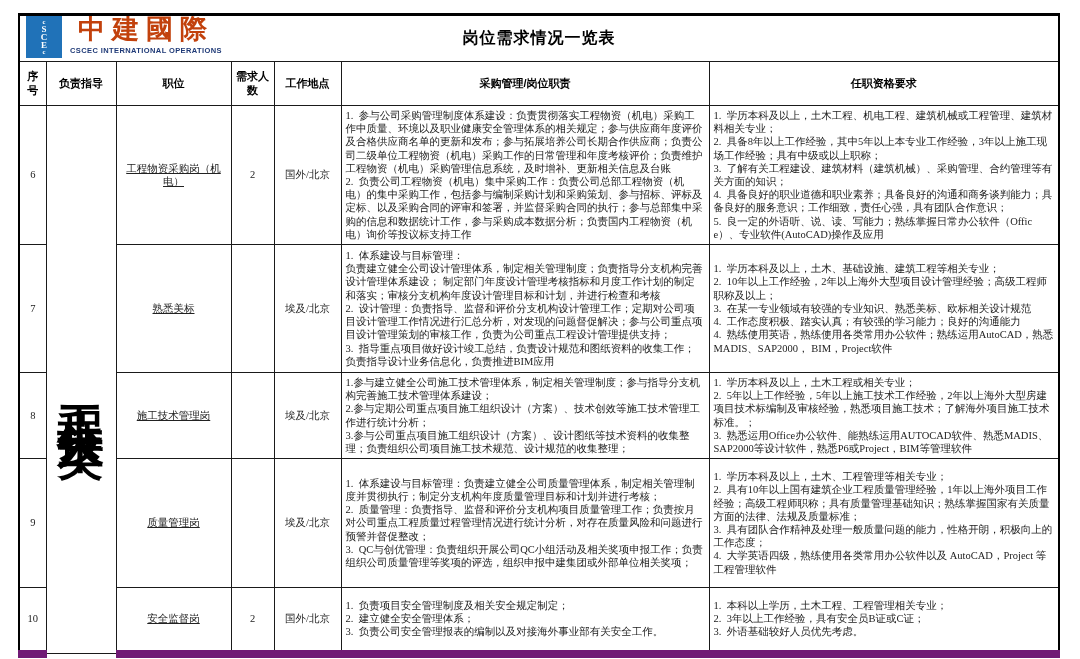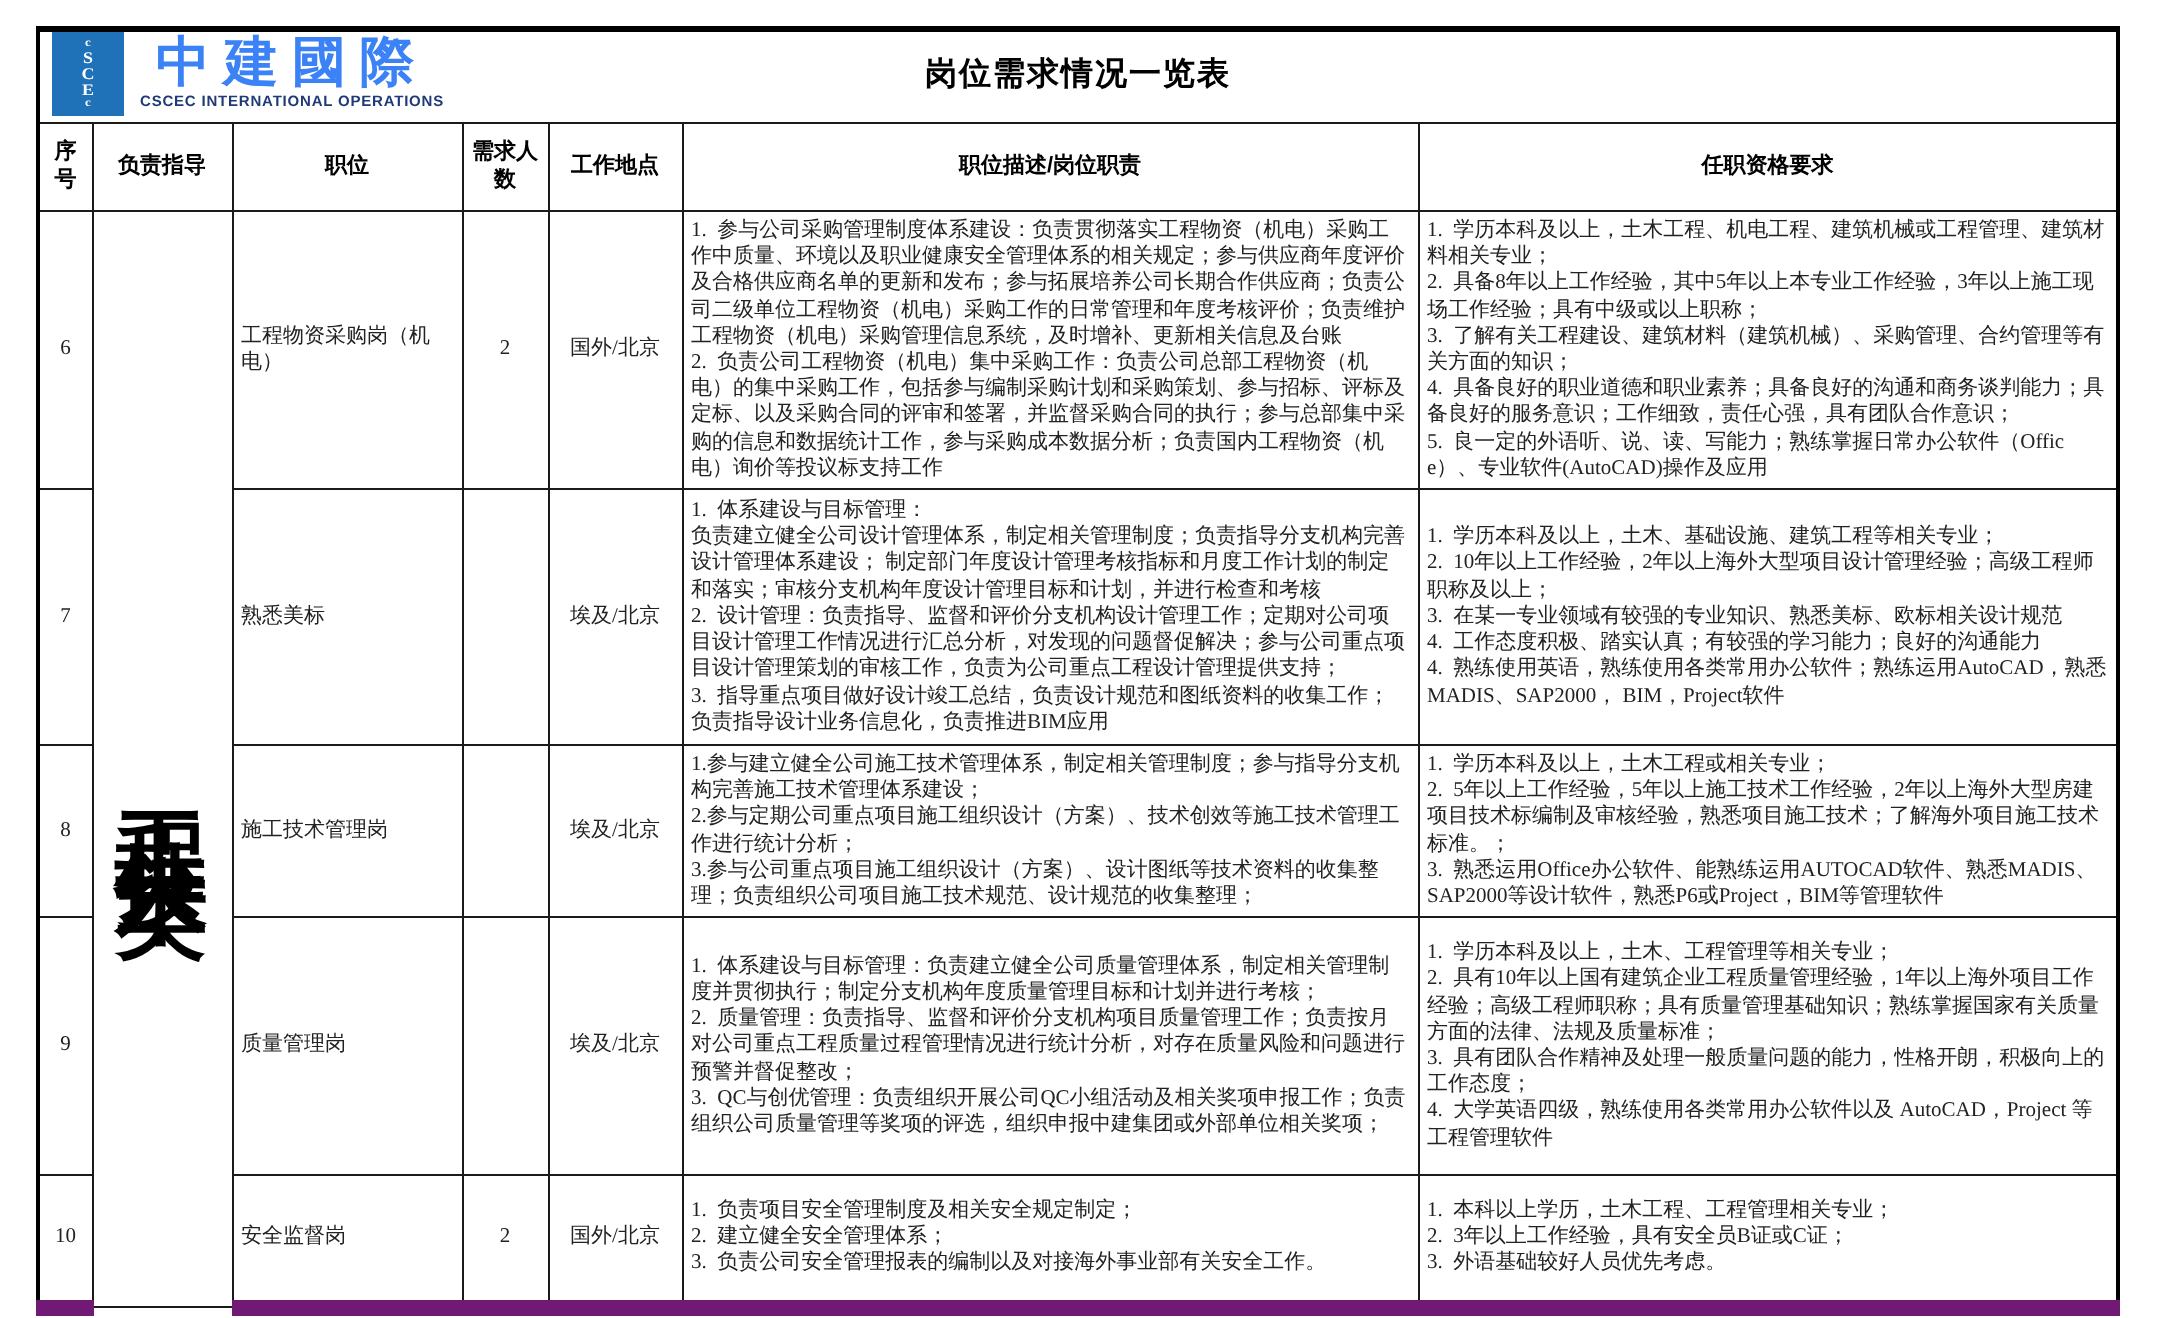--- a/index.html
+++ b/index.html
@@ -56,39 +56,39 @@
   }
   .logo-mark span{
     display:block;
     font-family:"Liberation Serif","DejaVu Serif",serif;
     font-weight:bold;font-size:9px;line-height:8px;letter-spacing:0;
     transform:scaleY(.9);
   }
   .logo-mark span.small{font-size:6.5px;line-height:6px;}
   .logo-words{display:flex;flex-direction:column;justify-content:flex-start;}
   .brand-zh{
-    font-family:Liberation Sans, sans-serif;
-    font-weight:bold;font-size:27px;line-height:30px;color:#3b82f6;
+    font-family:Liberation Mono, monospace;
+    font-weight:bold;font-size:27px;line-height:30px;color:#c2410c;
     letter-spacing:7px;white-space:nowrap;
   }
   .brand-en{
     font-family:"Liberation Sans","DejaVu Sans",sans-serif;
     font-weight:bold;font-size:7.5px;line-height:9px;color:#1f3a77;
     letter-spacing:.4px;white-space:nowrap;text-align:right;
   }
   
   tr.head th{
     height:39px;
     font-family:"Liberation Sans","DejaVu Sans",sans-serif;
     font-weight:bold;font-size:11px;color:#000;
     text-align:center;background:#fff;
   }
   
   td.c{text-align:center;}
-  td.pos{text-align:left;font-size:11px;}
+  td.pos{text-align:center;font-size:11px;text-decoration:underline;}
   td.desc{
     text-align:left;vertical-align:middle;
     padding:3px 5px;
     white-space:pre-wrap;
     word-break:break-all;
   }
   td.cat{
     vertical-align:top;text-align:center;padding:0;
     border-bottom:0;
   }
@@ -136,21 +136,21 @@
         <span class="doc-title">岗位需求情况一览表</span>
       </td>
     </tr>
 
     <tr class="head">
       <th>序号</th>
       <th>负责指导</th>
       <th>职位</th>
       <th>需求人数</th>
       <th>工作地点</th>
-      <th>职位描述/岗位职责</th>
+      <th>采购管理/岗位职责</th>
       <th>任职资格要求</th>
     </tr>
 
     <tr style="height:139px">
       <td class="c">6</td>
       <td class="cat" rowspan="5">
         <div class="cat-text">工程技术类</div>
       </td>
       <td class="pos">工程物资采购岗（机电）</td>
       <td class="c">2</td>

